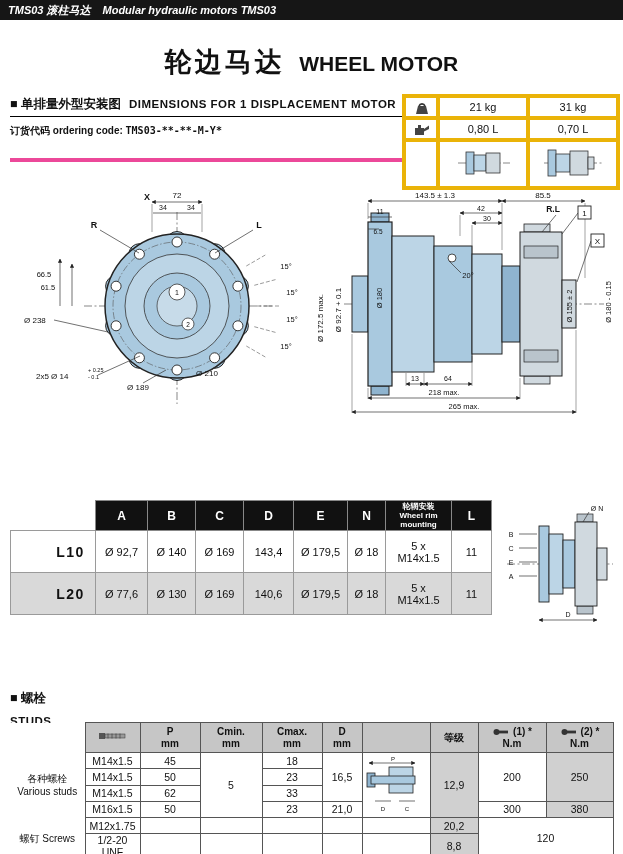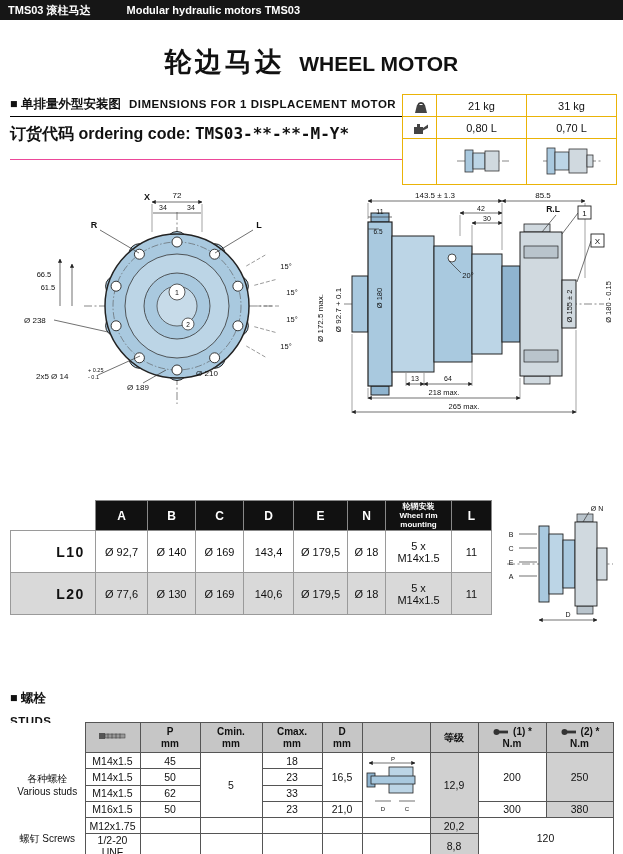--- a/index.html
+++ b/index.html
@@ -1,40 +1,40 @@
 <!DOCTYPE html>
 <html><head>
 <meta charset="utf-8">
 <style>
   * { margin:0; padding:0; box-sizing:border-box; }
   html,body { background:#fff; }
   body { font-family:"Liberation Sans","DejaVu Sans",sans-serif; color:#111; }
   .page { position:relative; width:623px; height:854px; background:#fff; overflow:hidden; }
 
   .topbar { position:absolute; left:0; top:0; width:623px; height:20px; background:#161616;
-            color:#fff; display:flex; align-items:center; gap:36px; padding-left:8px;
-            font-size:11px; font-weight:bold; }
+            color:#fff; display:flex; align-items:center; gap:12px; padding-left:8px;
+            font-size:11px; font-weight:bold;font-style:italic; }
 
   .title-row { position:absolute; top:44px; left:0; width:100%; text-align:center; }
   .title-zh { font-size:27px; font-weight:bold; letter-spacing:3px; }
   .title-en { font-size:21px; font-weight:bold; margin-left:10px; }
 
   .sec-head { position:absolute; display:flex; align-items:baseline; gap:8px; font-weight:bold;
               border-bottom:1.5px solid #000; padding-bottom:3px; }
   .sec-head .zh { font-size:12.5px; }
   .sec-head .en { font-size:11.5px; letter-spacing:.5px; }
 
-  .order-row { position:absolute; left:10px; top:124px; width:392px; border-bottom:1px solid #ec4899;
-               padding-bottom:14px; font-size:16px; font-weight:bold; }
+  .order-row { position:absolute; left:10px; top:124px; width:392px; border-bottom:4px solid #ec4899;
+               padding-bottom:20px; font-size:10px; font-weight:bold; }
   .order-row .code { font-family:"DejaVu Sans Mono","Liberation Mono",monospace; }
 
   table { border-collapse:collapse; }
 
   .spec-table { position:absolute; left:402px; top:94px; }
-  .spec-table td { border:1px solid #eab308; text-align:center; font-size:11px; }
+  .spec-table td { border:4px solid #eab308; text-align:center; font-size:11px; }
   .spec-table tr.r1 td, .spec-table tr.r2 td { height:22px; }
   .spec-table tr.r3 td { height:46px; }
   .spec-table td.icon-cell svg { display:block; margin:0 auto; }
 
   .drawing-svg { position:absolute; left:0; top:186px; }
   svg text { font-family:"Liberation Sans","DejaVu Sans",sans-serif; fill:#111; }
   .cl { stroke:#555; stroke-width:.7; stroke-dasharray:8 2.5 2 2.5; fill:none; }
   .dim { stroke:#333; stroke-width:.7; fill:none; }
   .ext { stroke:#444; stroke-width:.5; fill:none; }
   .fan { stroke:#555; stroke-width:.6; stroke-dasharray:4 2; fill:none; }

